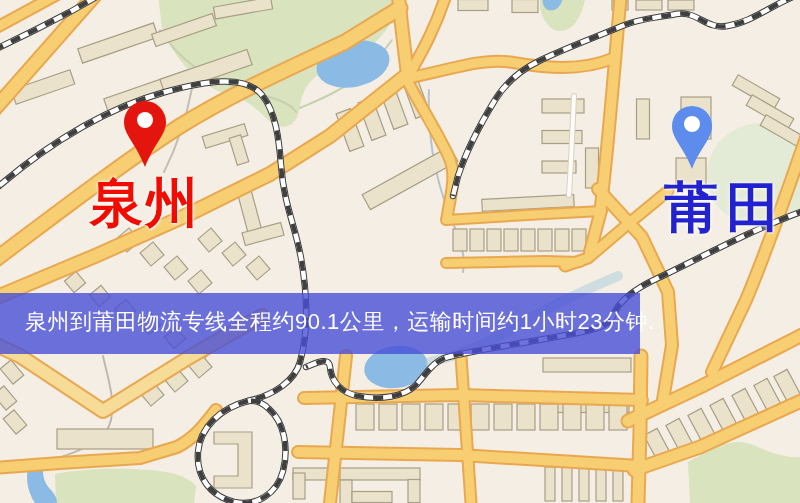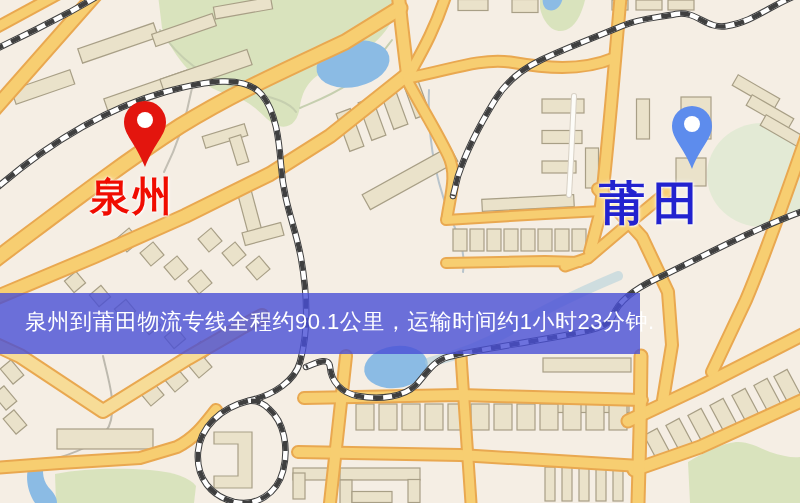--- a/index.html
+++ b/index.html
@@ -26,22 +26,22 @@
   .rww{fill:none;stroke:#fff;stroke-width:4.5;stroke-linecap:round;}
   .rwd{fill:none;stroke:var(--railway-dark);stroke-width:4.5;stroke-dasharray:10 9;stroke-linecap:butt;}
   .banner{position:absolute;left:0;top:293px;width:640px;height:61px;
           background:var(--banner-bg);display:flex;align-items:center;
           padding:0 0 4px 25px;box-sizing:border-box;}
   .banner p{margin:0;font-size:22px;letter-spacing:.5px;color:var(--banner-text);
             white-space:nowrap;}
   .pin-label{position:absolute;font-weight:bold;line-height:1;white-space:nowrap;
              text-shadow:0 0 2px rgba(255,255,255,.95),0 0 5px rgba(255,255,255,.7),
              1px 1px 2px rgba(255,255,255,.8);}
-  .pin-label.origin{left:90px;top:176px;font-size:40px;letter-spacing:2px;color:var(--origin-label);}
-  .pin-label.dest{left:599px;top:180px;font-size:46px;letter-spacing:8px;color:var(--dest-label);}
+  .pin-label.origin{left:90px;top:176px;font-size:53px;letter-spacing:2px;color:var(--origin-label);}
+  .pin-label.dest{left:664px;top:180px;font-size:54px;letter-spacing:8px;color:var(--dest-label);}
 </style>
 </head>
 <body>
 
 <div class="stage">
 
   <svg class="map-svg" width="800" height="503" viewBox="0 0 800 503">
     <defs>
       <path id="r1" d="M-8 112 L96 -6"></path>
       <path id="r2" d="M-8 30 L62 -8"></path>

